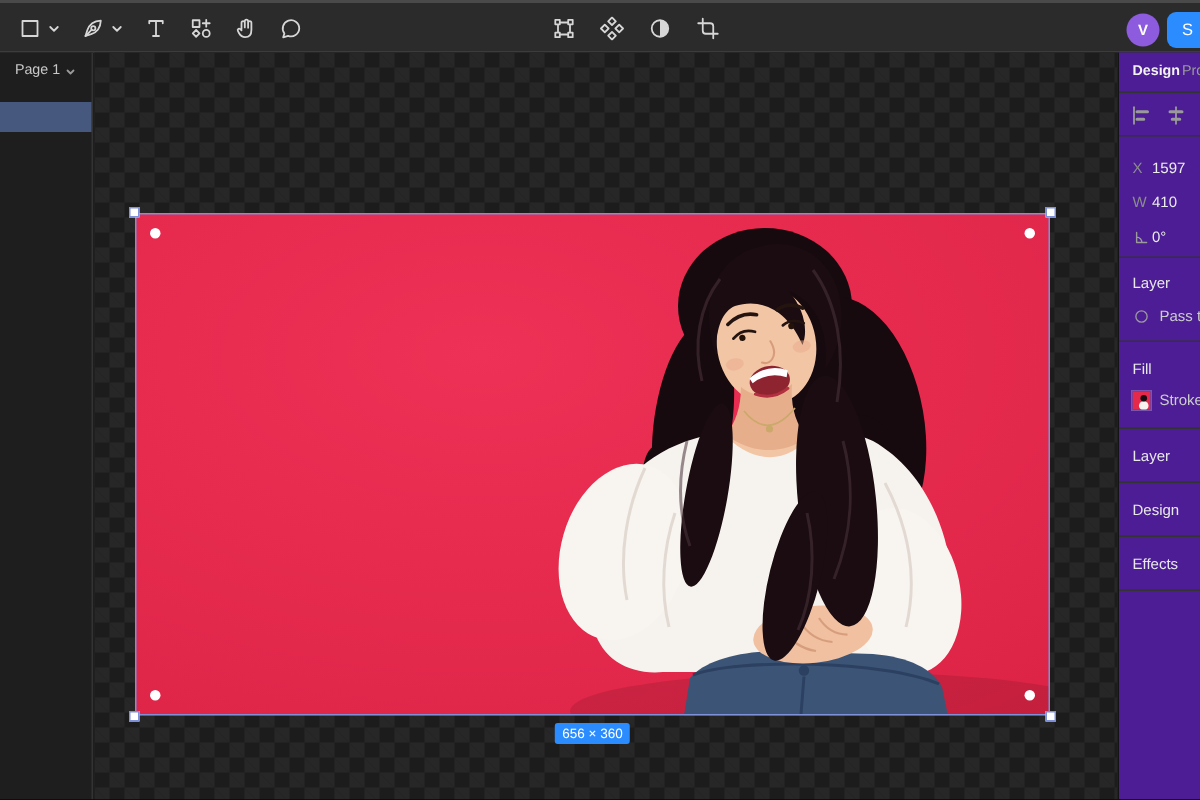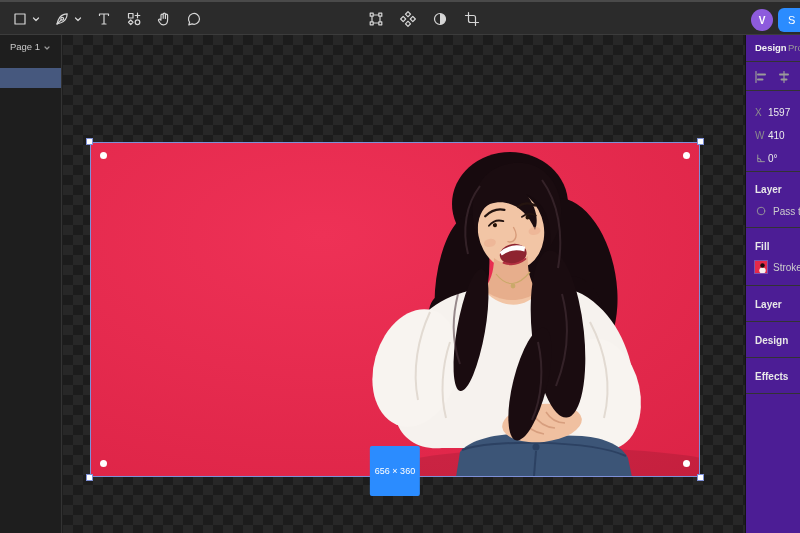--- a/index.html
+++ b/index.html
@@ -36,36 +36,36 @@
       linear-gradient(45deg,#272727 25%,transparent 25%,transparent 75%,#272727 75%),
       linear-gradient(45deg,#272727 25%,transparent 25%,transparent 75%,#272727 75%);
     background-size:20px 20px;background-position:0 0,10px 10px}
   .selection{position:absolute;left:27px;top:107px;width:610px;height:335px;cursor:move}
   .sel-outline{position:absolute;inset:0;border:1px solid #7e90d8;pointer-events:none}
   .handle{position:absolute;width:7px;height:7px;background:#fff;border:1px solid #7e90d8;cursor:nwse-resize}
   .h-tl{left:-4px;top:-4px}.h-tr{right:-4px;top:-4px}.h-bl{left:-4px;bottom:-4px}.h-br{right:-4px;bottom:-4px}
   .rdot{position:absolute;width:7px;height:7px;border-radius:50%;background:#fff;cursor:pointer}
   .r-tl{left:10px;top:10px}.r-tr{right:10px;top:10px}.r-bl{left:10px;bottom:10px}.r-br{right:10px;bottom:10px}
   .size-badge{position:absolute;left:50%;bottom:-19px;transform:translateX(-50%);
-              background:#2b8cff;color:#fff;font-size:9px;line-height:10px;padding:20px 5px;
+              background:#2b8cff;color:#fff;font-size:9px;line-height:10px;padding:2px 5px;
               border-radius:2px;white-space:nowrap}
 
   
   .panel{position:absolute;right:0;top:35px;width:55px;bottom:0;background:#4c1d95;
          border-left:1px solid #141414;overflow:hidden;font-size:10px}
   .panel .divider{position:absolute;left:0;width:100%;height:1px;background:#333}
   .tab{position:absolute;top:7px;font-size:9.5px;white-space:nowrap;cursor:pointer}
   .tab-design{left:9px;font-weight:bold;color:#f2f2f2}
   .tab-proto{left:42px;color:#9a9a9a}
   .align-row{position:absolute;left:5px;top:31px;display:flex;gap:3px}
   .align-row .tbtn{height:22px;width:20px}
   .prop-row{position:absolute;left:9px;height:14px;display:flex;align-items:center;white-space:nowrap;cursor:text}
   .prop-label{color:#8c8c8c;width:13px;flex:none}
   .prop-value{color:#ececec}
-  .sec-head{position:absolute;left:9px;font-weight:bold;color:#e8e8e8;white-space:nowrap;cursor:pointer}
+  .sec-head{position:absolute;left:9px;font-weight:normal;color:#e8e8e8;white-space:nowrap;cursor:pointer}
   .row-line{position:absolute;left:9px;display:flex;align-items:center;gap:6px;white-space:nowrap;color:#cccccc;cursor:pointer}
   .fill-thumb{width:12px;height:12px;flex:none;outline:1px solid rgba(255,255,255,.25)}
 </style>
 </head>
 <body>
 
 <div class="app">
 
   <div class="toolbar">
     <div class="tools-left">

